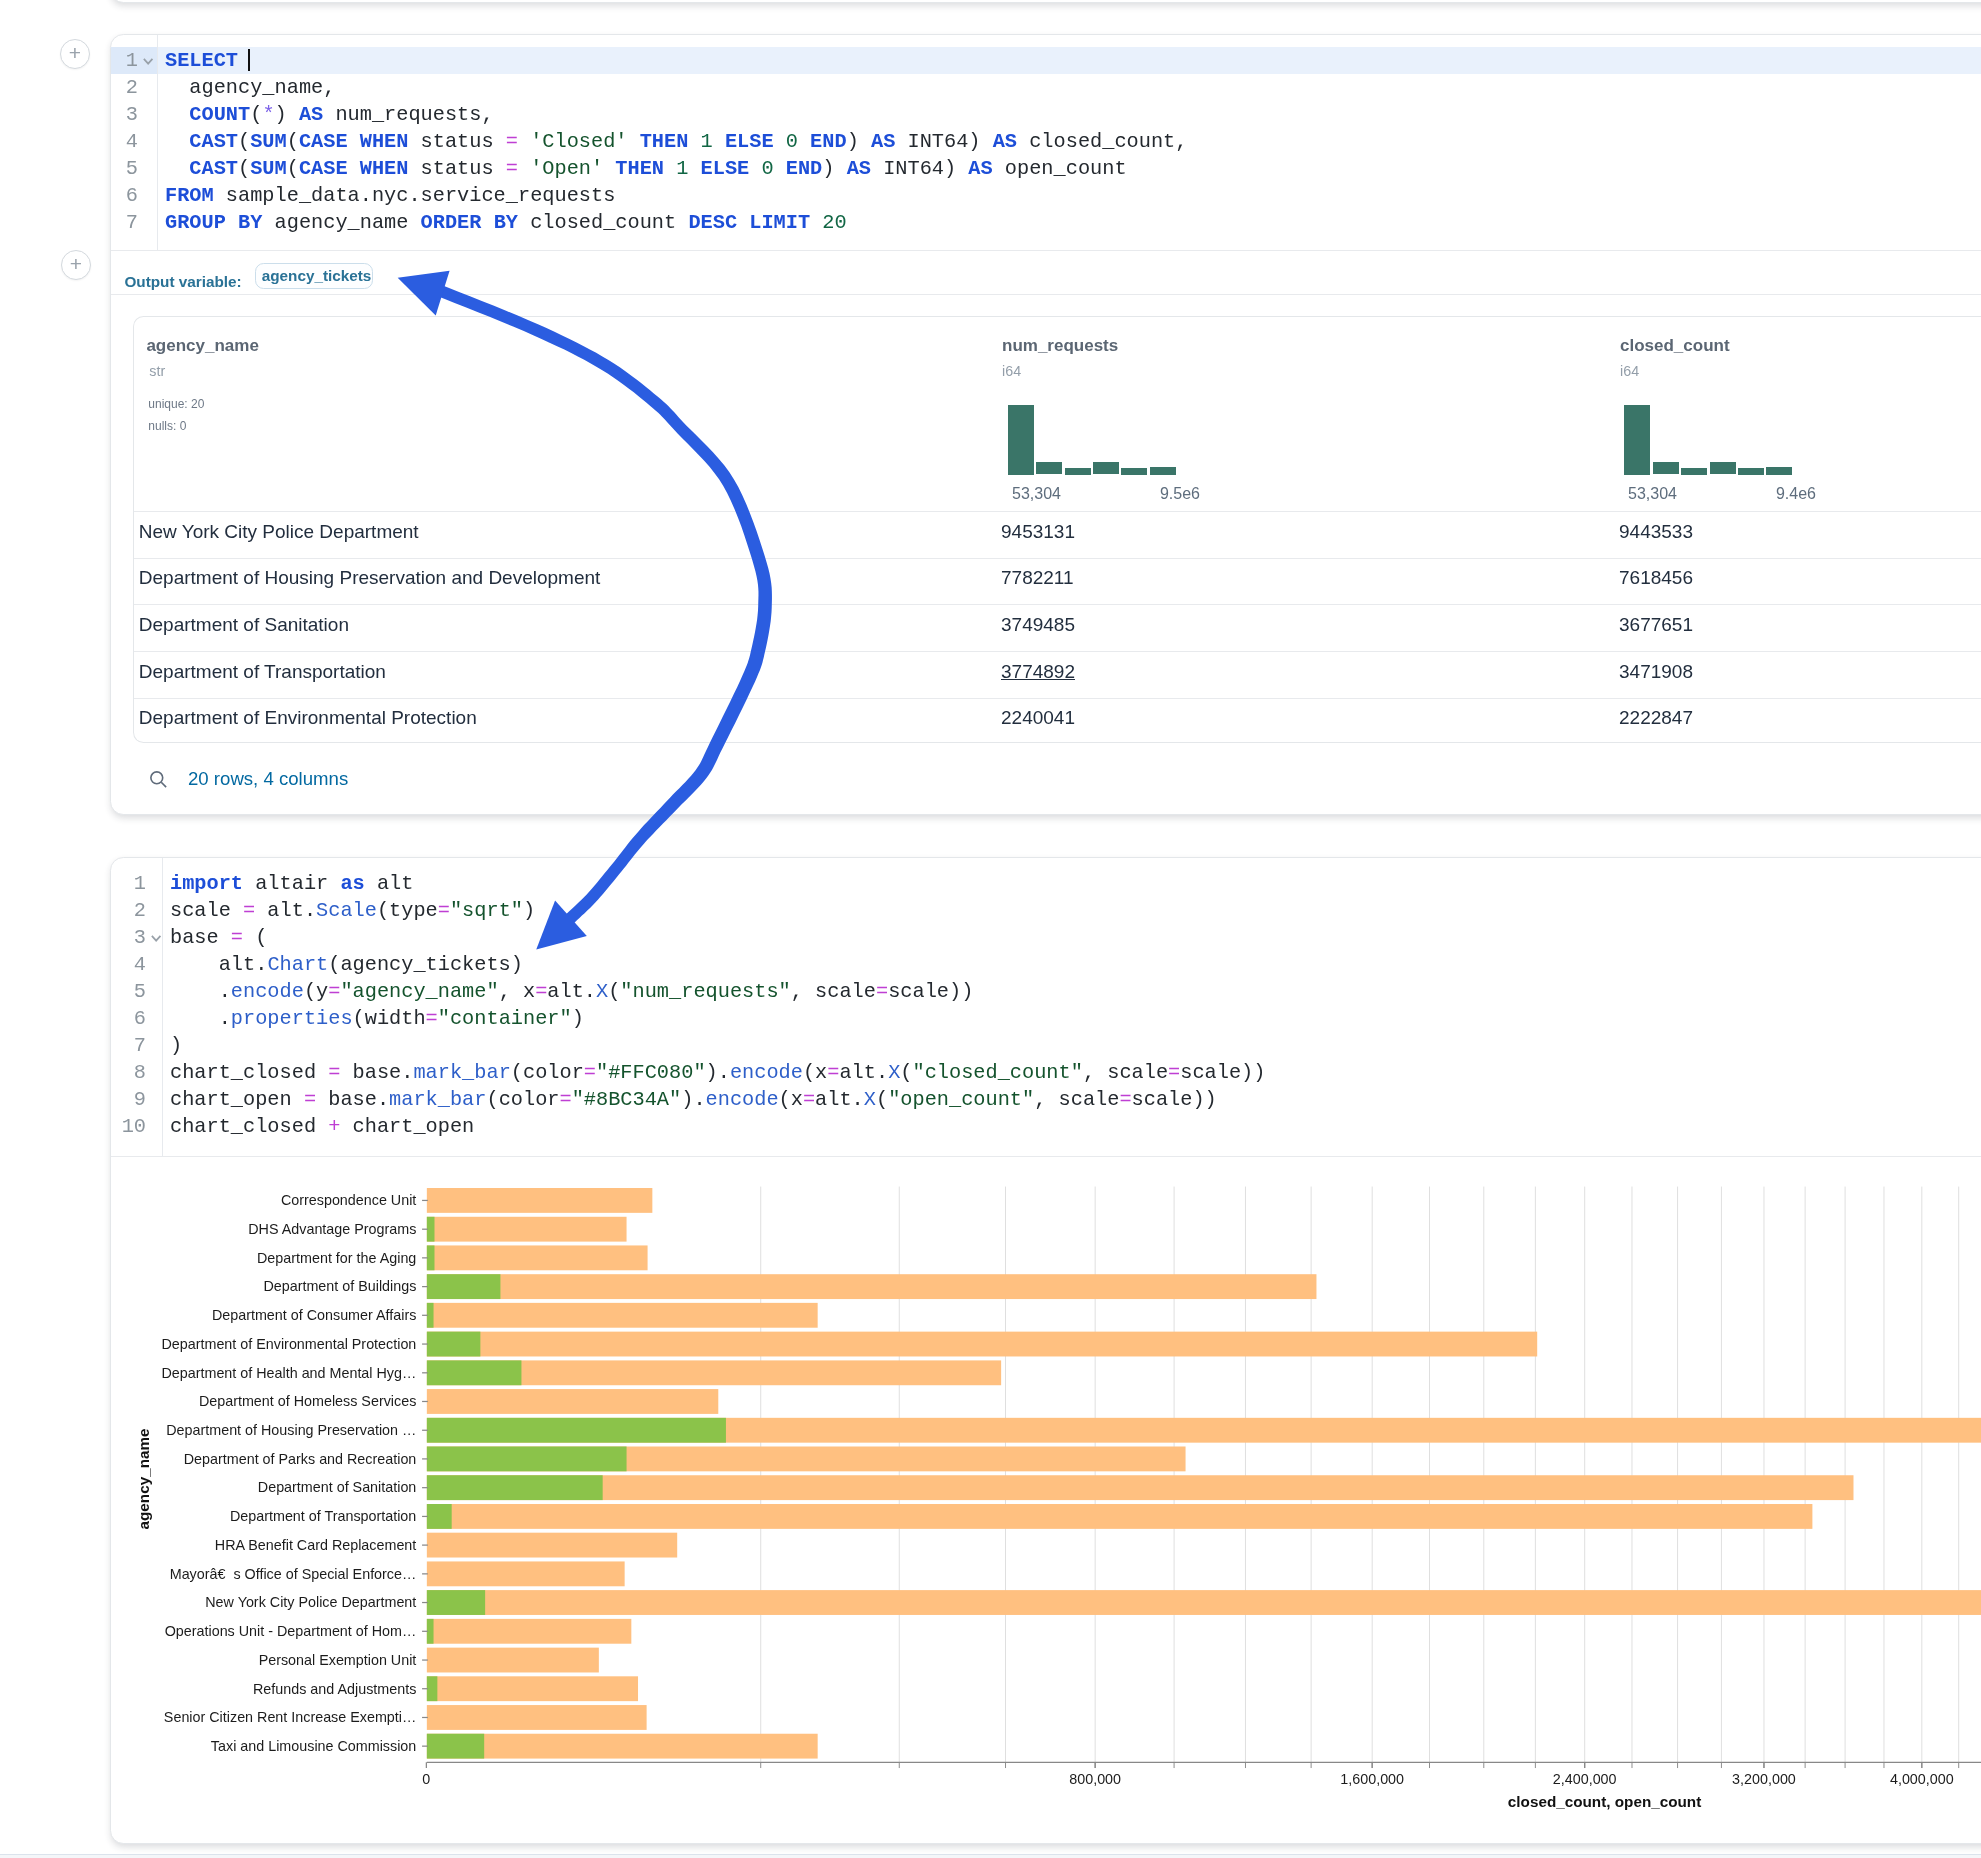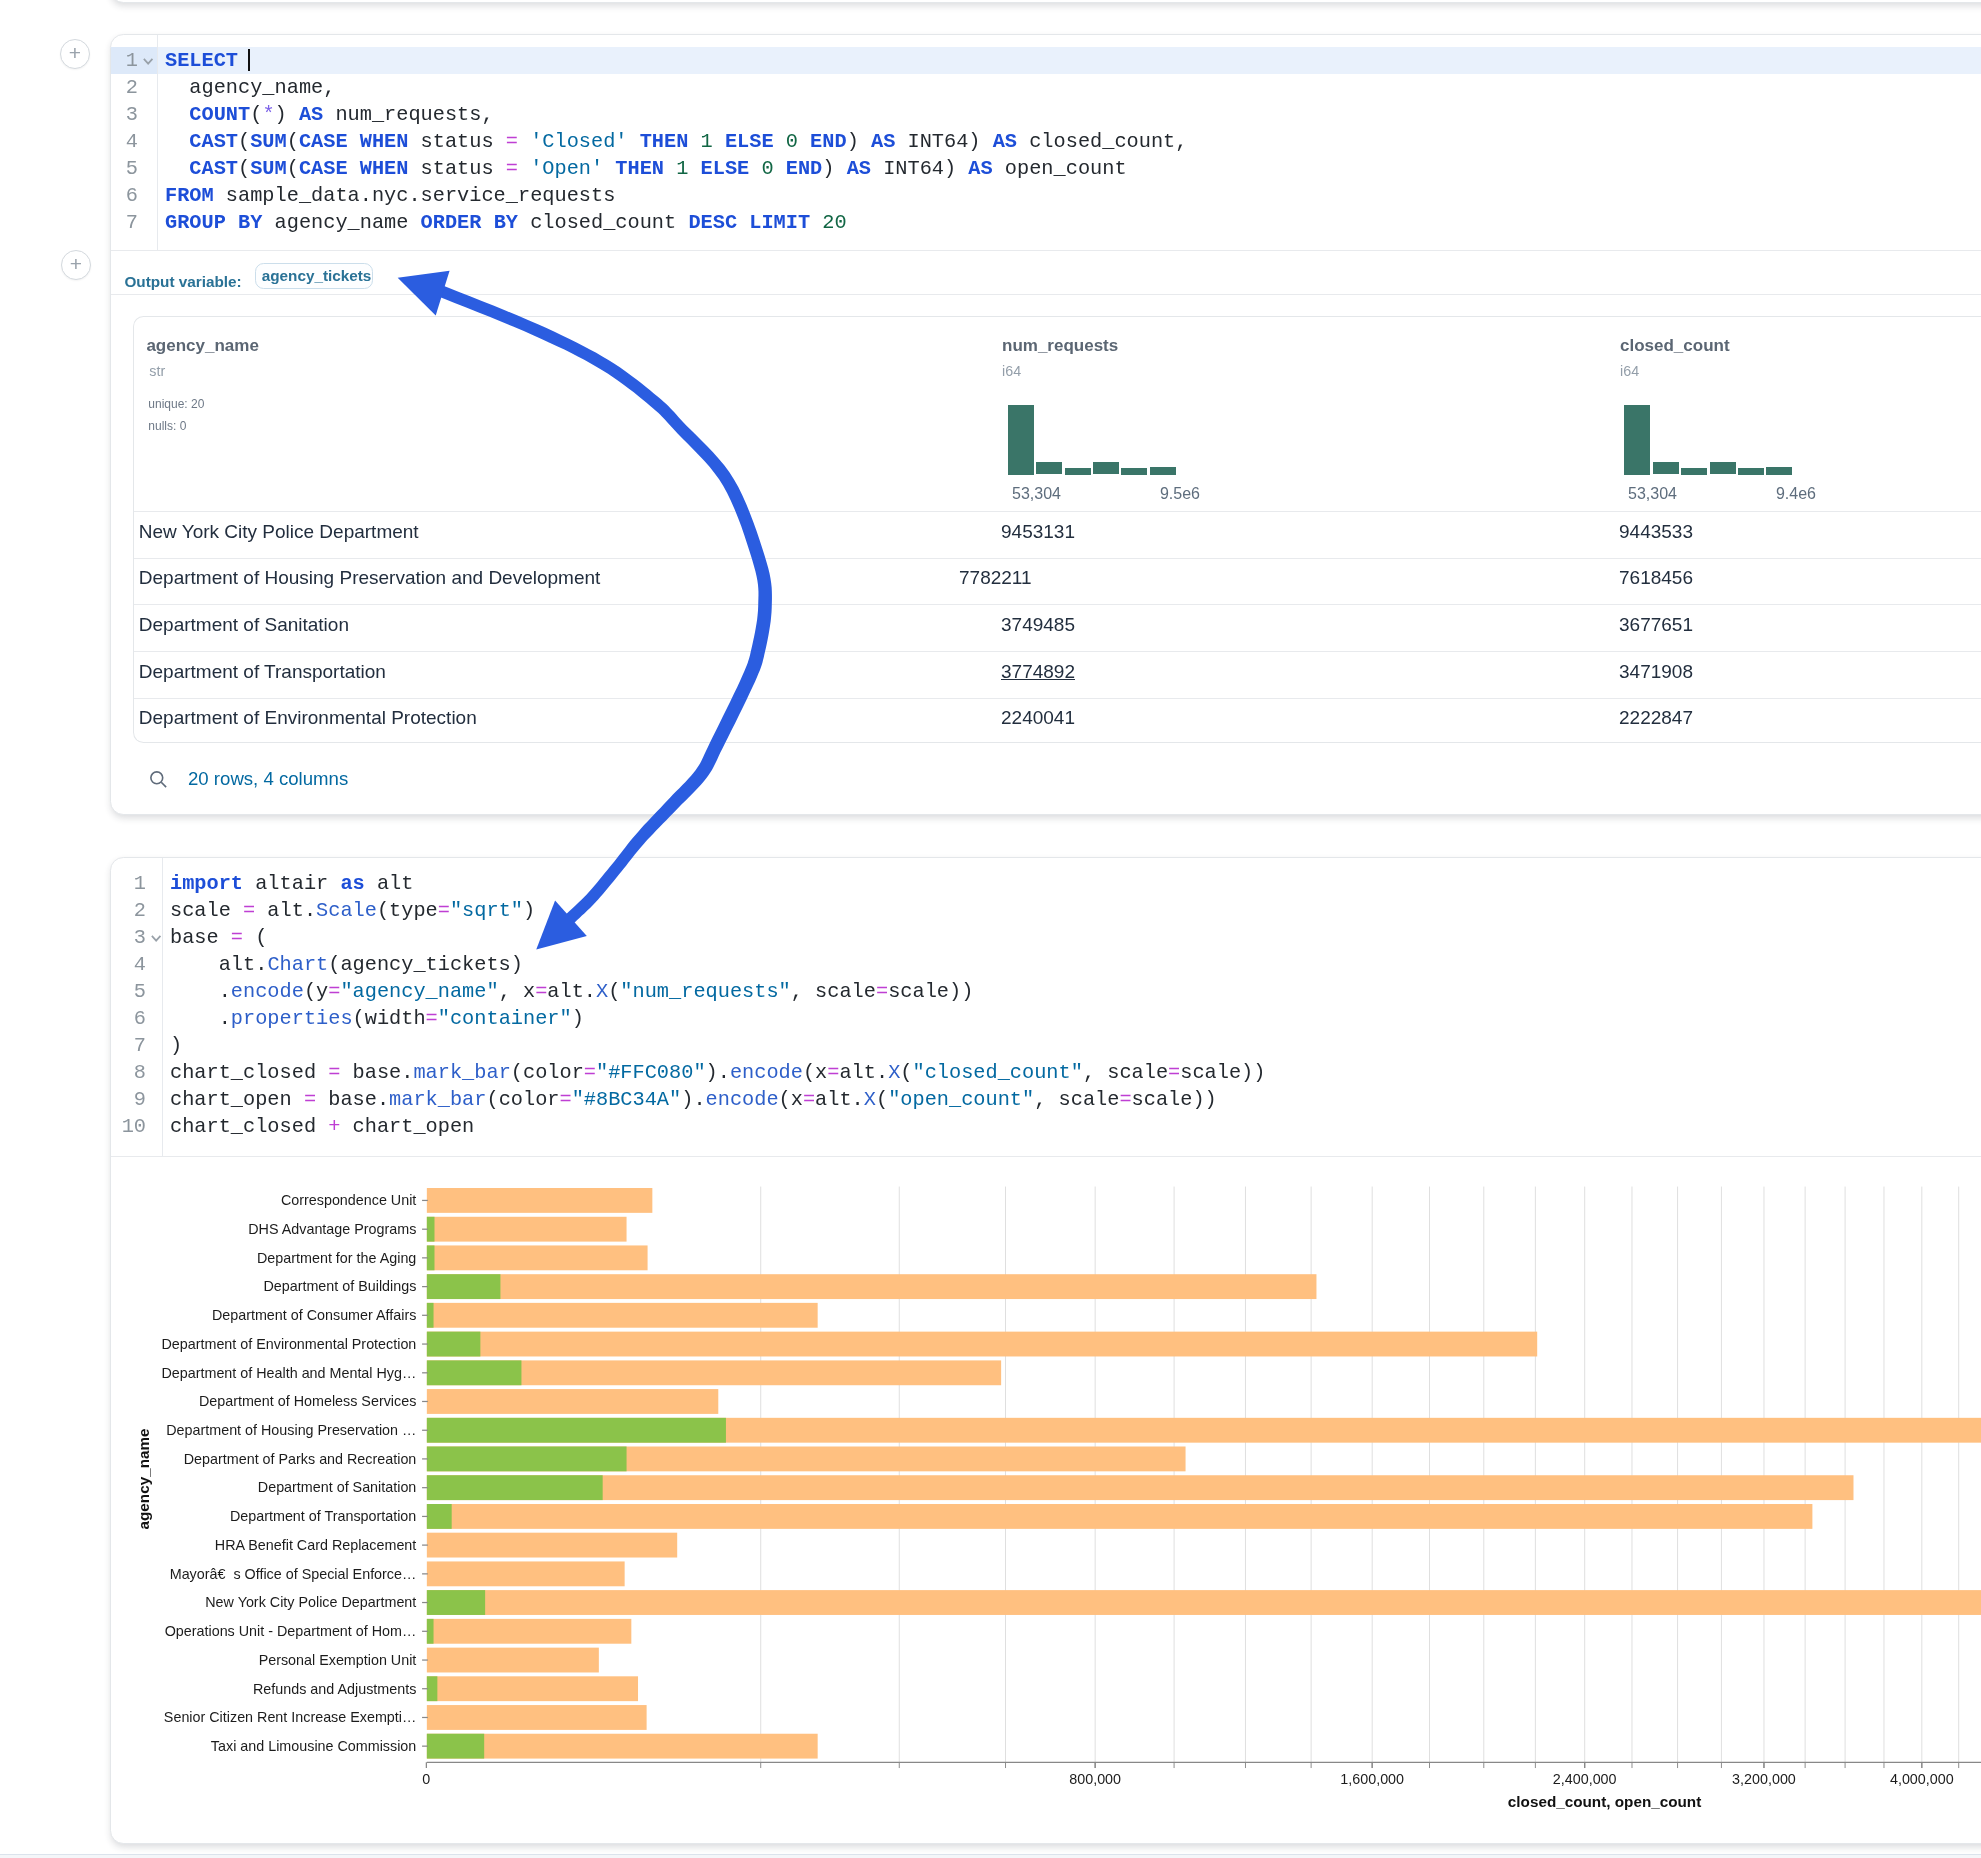--- a/index.html
+++ b/index.html
@@ -10,21 +10,21 @@
         box-shadow:0 3.8px 7.6px -1px rgba(30,35,48,.16); }
 .plus { position:absolute; width:30px; height:30px; border-radius:50%; background:#fff;
         border:1.4px solid #d4d9de; color:#9aa3ac; font-size:21px; line-height:26px;
         text-align:center; box-shadow:0 1px 1.9px rgba(0,0,0,.05);}
 .code { position:absolute; font-family:"Liberation Mono",monospace; font-size:20.3px;
         line-height:27px; white-space:pre; color:#24292f; }
 .gut  { position:absolute; font-family:"Liberation Mono",monospace; font-size:20.3px;
         line-height:27px; color:#8c959d; text-align:right; white-space:pre;}
 .kw  { color:#1d4ed8; font-weight:bold; }
 .op  { color:#bf3fd3; }
-.st  { color:#0369a1;text-align:right; }
+.st  { color:#14532d;text-align:right; }
 .nm  { color:#116644; }
 .fn  { color:#2e5fc9; }
 .ast { color:#7b61e8; }
 .sep { position:absolute; left:0; right:0; height:1px; background:#e8eaed; }
 .obar{ color:#2a7296; font-weight:bold; font-size:15.3px; }
 .tbl { position:absolute; background:#fff; border:1.4px solid #e4e7ea; border-radius:10.5px; border-right:none;}
 .hty { font-weight:bold; font-size:17px; color:#5b6673; }
 .hsub{ font-size:14.3px; color:#939ea9; }
 .hstat{ font-size:12px; color:#6e7987; }
 .cellrow { position:absolute; font-size:19px; color:#222e3e; }
@@ -84,21 +84,21 @@
       <div class="hbar" style="left:1604px; top:151px; width:26px; height:7px;"></div>
       <div class="hbar" style="left:1632px; top:150px; width:26px; height:8.1px;"></div>
       <div class="hlab" style="left:878px; top:168px;">53,304</div>
       <div class="hlab" style="left:985px; top:168px; width:81px; text-align:right;">9.5e6</div>
       <div class="hlab" style="left:1494px; top:168px;">53,304</div>
       <div class="hlab" style="left:1601px; top:168px; width:81px; text-align:right;">9.4e6</div>
     <div class="cellrow" style="left:4.8px; top:204px;">New York City Police Department</div>
       <div class="cellrow" style="left:867px; top:204px;">9453131</div>
       <div class="cellrow" style="left:1485px; top:204px;">9443533</div>
       <div class="cellrow" style="left:4.8px; top:250px;">Department of Housing Preservation and Development</div>
-      <div class="cellrow" style="left:825px; top:250px;text-align:right;">7782211</div>
+      <div class="cellrow" style="left:867px; top:250px;text-align:right;">7782211</div>
       <div class="cellrow" style="left:1485px; top:250px;">7618456</div>
       <div class="sep" style="top:241px;"></div>
       <div class="cellrow" style="left:4.8px; top:297px;">Department of Sanitation</div>
       <div class="cellrow" style="left:867px; top:297px;">3749485</div>
       <div class="cellrow" style="left:1485px; top:297px;">3677651</div>
       <div class="sep" style="top:287px;"></div>
       <div class="cellrow" style="left:4.8px; top:344px;">Department of Transportation</div>
       <div class="cellrow" style="left:867px; top:344px;text-decoration:underline;">3774892</div>
       <div class="cellrow" style="left:1485px; top:344px;">3471908</div>
       <div class="sep" style="top:334px;"></div>

